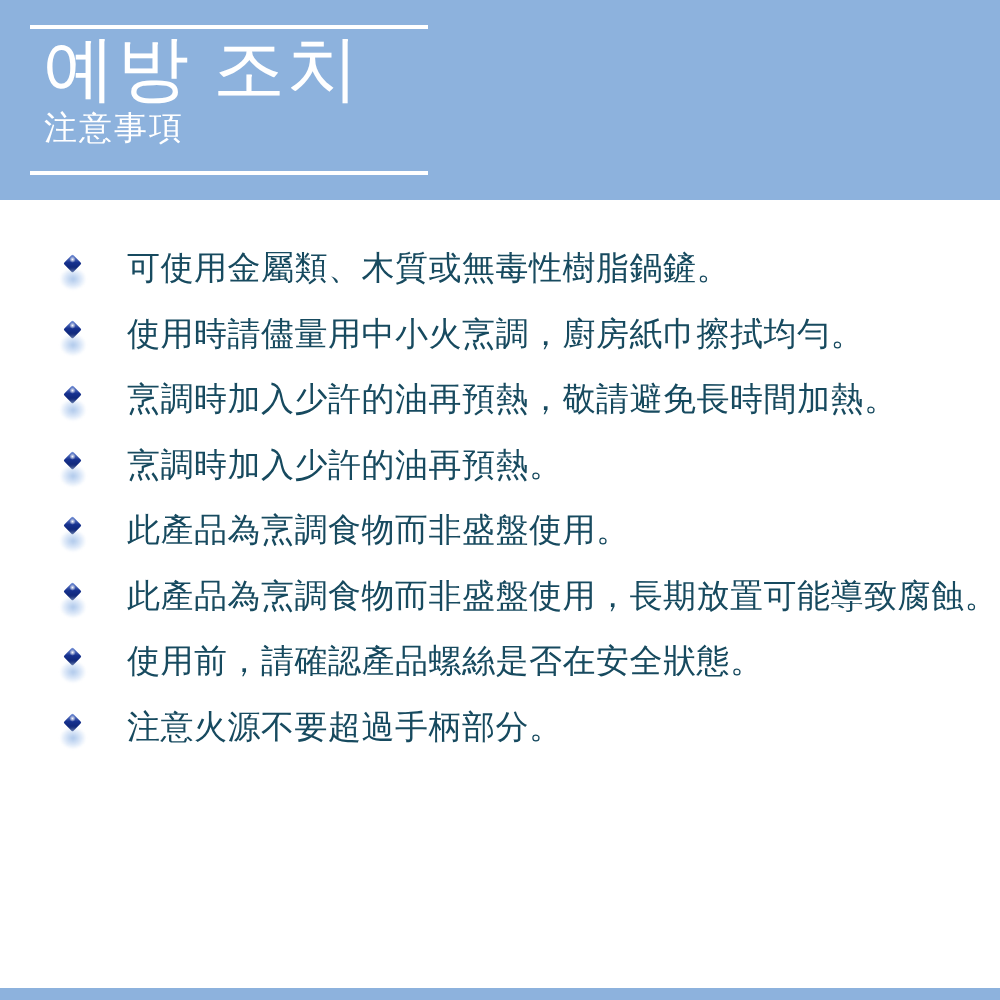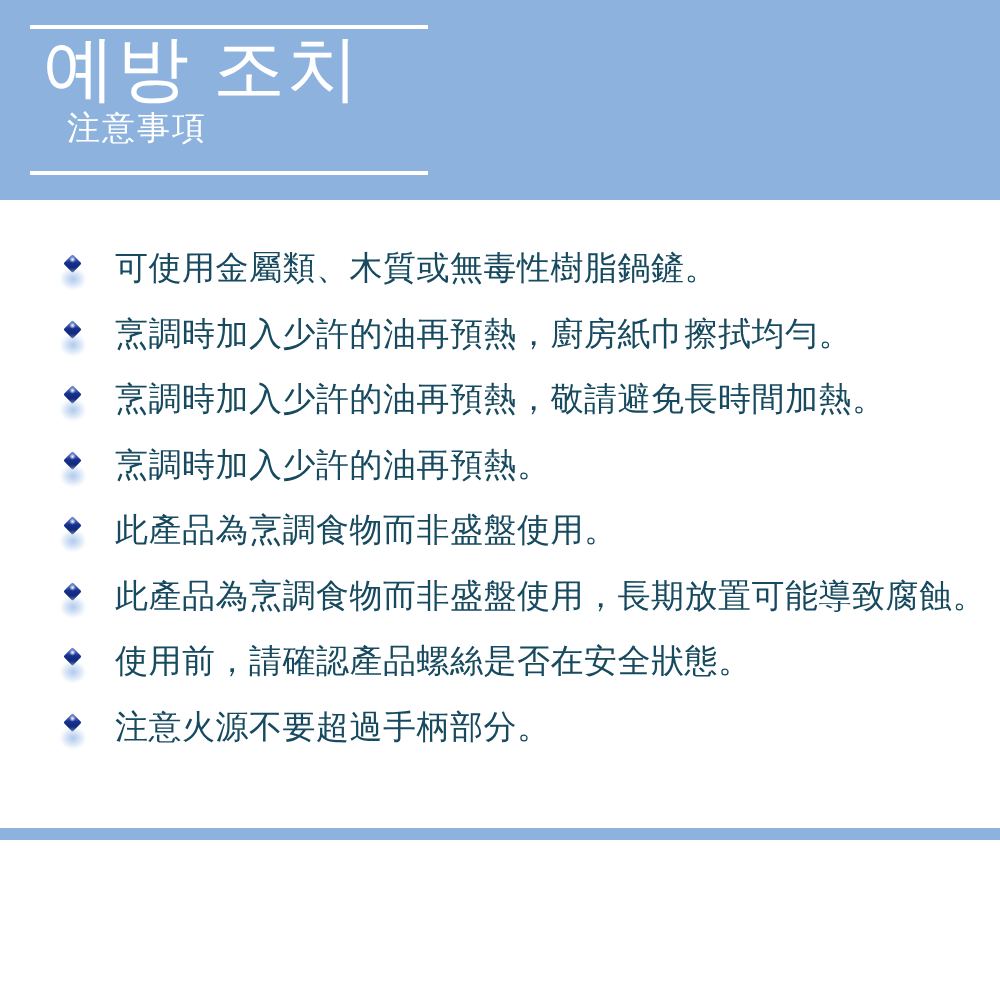--- a/index.html
+++ b/index.html
@@ -7,21 +7,21 @@
     --header-text:#ffffff;
     --body-text:#174a5f;
     --bullet-navy:#16318f;
     --bullet-glow:#a9c5ea;
   }
   *{margin:0;padding:0;box-sizing:border-box;}
   html,body{background:#ffffff;}
   body{font-family:"Liberation Sans","DejaVu Sans",sans-serif;}
   .page{
     position:relative;
-    width:1000px;height:840px;
+    width:1000px;height:1000px;
     background:#ffffff;
     overflow:hidden;
   }
   
   .header{
     position:absolute;left:0;top:0;
     width:1000px;height:200px;
     background:var(--header-blue);
   }
   .rule{
@@ -39,21 +39,20 @@
     color:var(--header-text);
     white-space:nowrap;
   }
   .subtitle{
     position:absolute;left:44px;top:108px;
     font-size:33px;line-height:40px;
     font-weight:300;
     letter-spacing:2px;
     color:var(--header-text);
     white-space:nowrap;
-    margin-left:23px;
   }
   
   .list{
     position:absolute;left:63px;top:249px;
     width:920px;
   }
   .row{
     display:flex;
     align-items:flex-start;
     height:65.5px;
@@ -77,21 +76,21 @@
     width:6px;height:6px;border-radius:50%;
     background:radial-gradient(circle at 45% 45%,rgba(255,255,255,0.95) 0%,rgba(255,255,255,0) 70%);
   }
   .glow{
     position:absolute;left:-3px;top:17px;
     width:26px;height:22px;
     background:radial-gradient(ellipse at center,rgba(169,197,234,0.95) 0%,rgba(190,212,242,0.5) 45%,rgba(255,255,255,0) 72%);
     filter:blur(1px);
   }
   .row-text{
-    margin-left:30px;
+    margin-left:42px;
     font-size:33px;line-height:37px;
     font-weight:300;
     color:var(--body-text);
     letter-spacing:0.5px;
     white-space:nowrap;
   }
   
   .bottom-bar{
     position:absolute;left:0;bottom:0;
     width:1000px;height:12px;
@@ -118,21 +117,21 @@
       </span>
       <span class="row-text">可使用金屬類、木質或無毒性樹脂鍋鏟。</span>
     </div>
 
 
     <div class="row">
       <span class="bullet">
         <span class="diamond"></span>
         <span class="glow"></span>
       </span>
-      <span class="row-text">烹調時加入少許的油再預熱，廚房紙巾擦拭均勻。</span>
+      <span class="row-text">使用時請儘量用中小火烹調，廚房紙巾擦拭均勻。</span>
     </div>
 
     <div class="row">
       <span class="bullet">
         <span class="diamond"></span>
         <span class="glow"></span>
       </span>
       <span class="row-text">烹調時加入少許的油再預熱，敬請避免長時間加熱。</span>
     </div>
 

